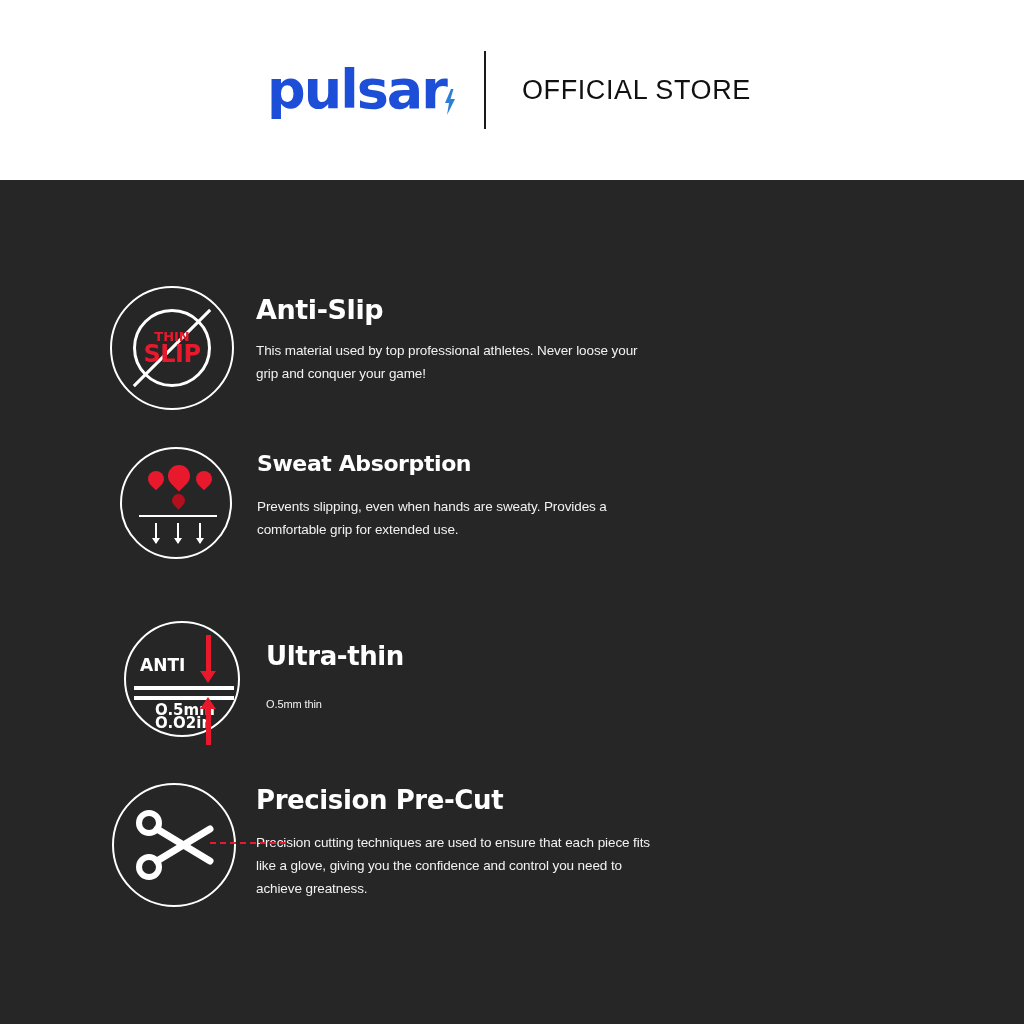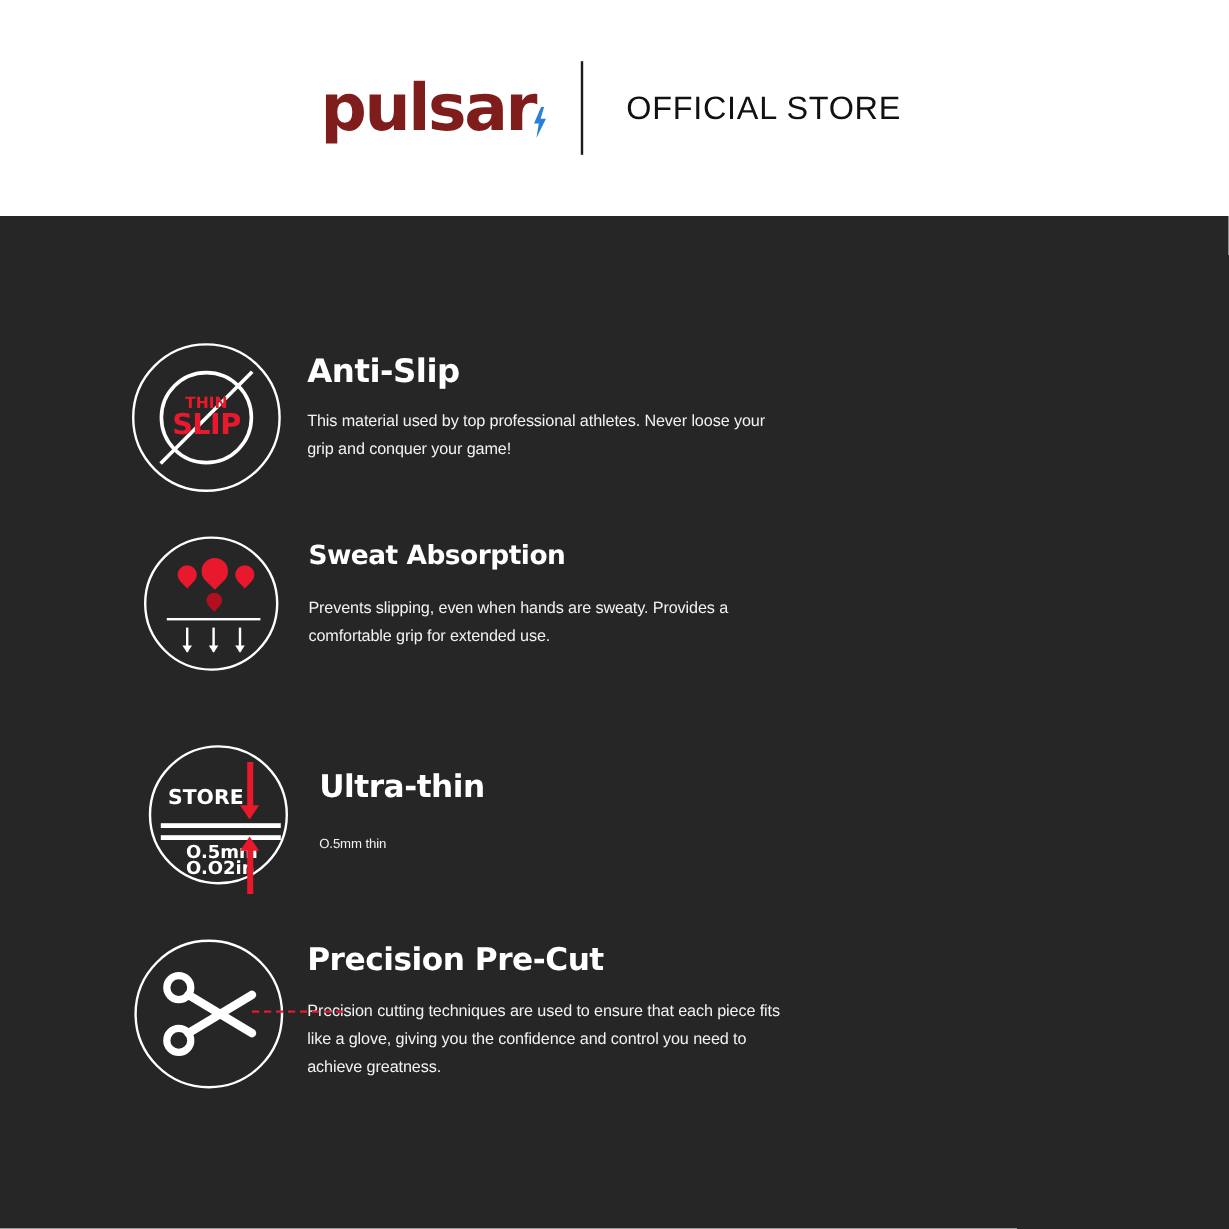--- a/index.html
+++ b/index.html
@@ -31,21 +31,21 @@
     display: flex;
     align-items: center;
     gap: 0px;
     transform: translateX(-3px);
   }
   .brand-wordmark {
     font-family: "DejaVu Sans", sans-serif;
     font-weight: bold;
     font-size: 54px;
     letter-spacing: -2px;
-    color: #7f1d1d;
+    color: #1d4ed8;
     line-height: 1;
     position: relative;
     padding-right: 6px;
   }
   .brand-bolt {
     position: absolute;
     right: -4px;
     bottom: 2px;
     width: 12px;
     height: 26px;
@@ -306,21 +306,21 @@
         </div>
         <div class="feature-text">
           <h2 class="feature-title">Sweat Absorption</h2>
           <p class="feature-desc">Prevents slipping, even when hands are sweaty. Provides a comfortable grip for extended use.</p>
         </div>
       </div>
 
       <div class="feature f3">
         <div class="icon-wrap">
           <div class="icon-circle">
-            <div class="thin-label">STORE</div>
+            <div class="thin-label">ANTI</div>
             <div class="thin-bar" style="top:63px;"></div>
             <div class="thin-bar" style="top:73px;"></div>
             <div class="mm-label" style="top:79px;">O.5mm</div>
             <div class="mm-label" style="top:92px;">O.O2in</div>
             <div class="red-arrow-dn" style="left:80px; top:12px; height:38px;"></div>
             <div class="red-arrow-up" style="left:80px; top:84px; height:38px;"></div>
           </div>
         </div>
         <div class="feature-text">
           <h2 class="feature-title">Ultra-thin</h2>

